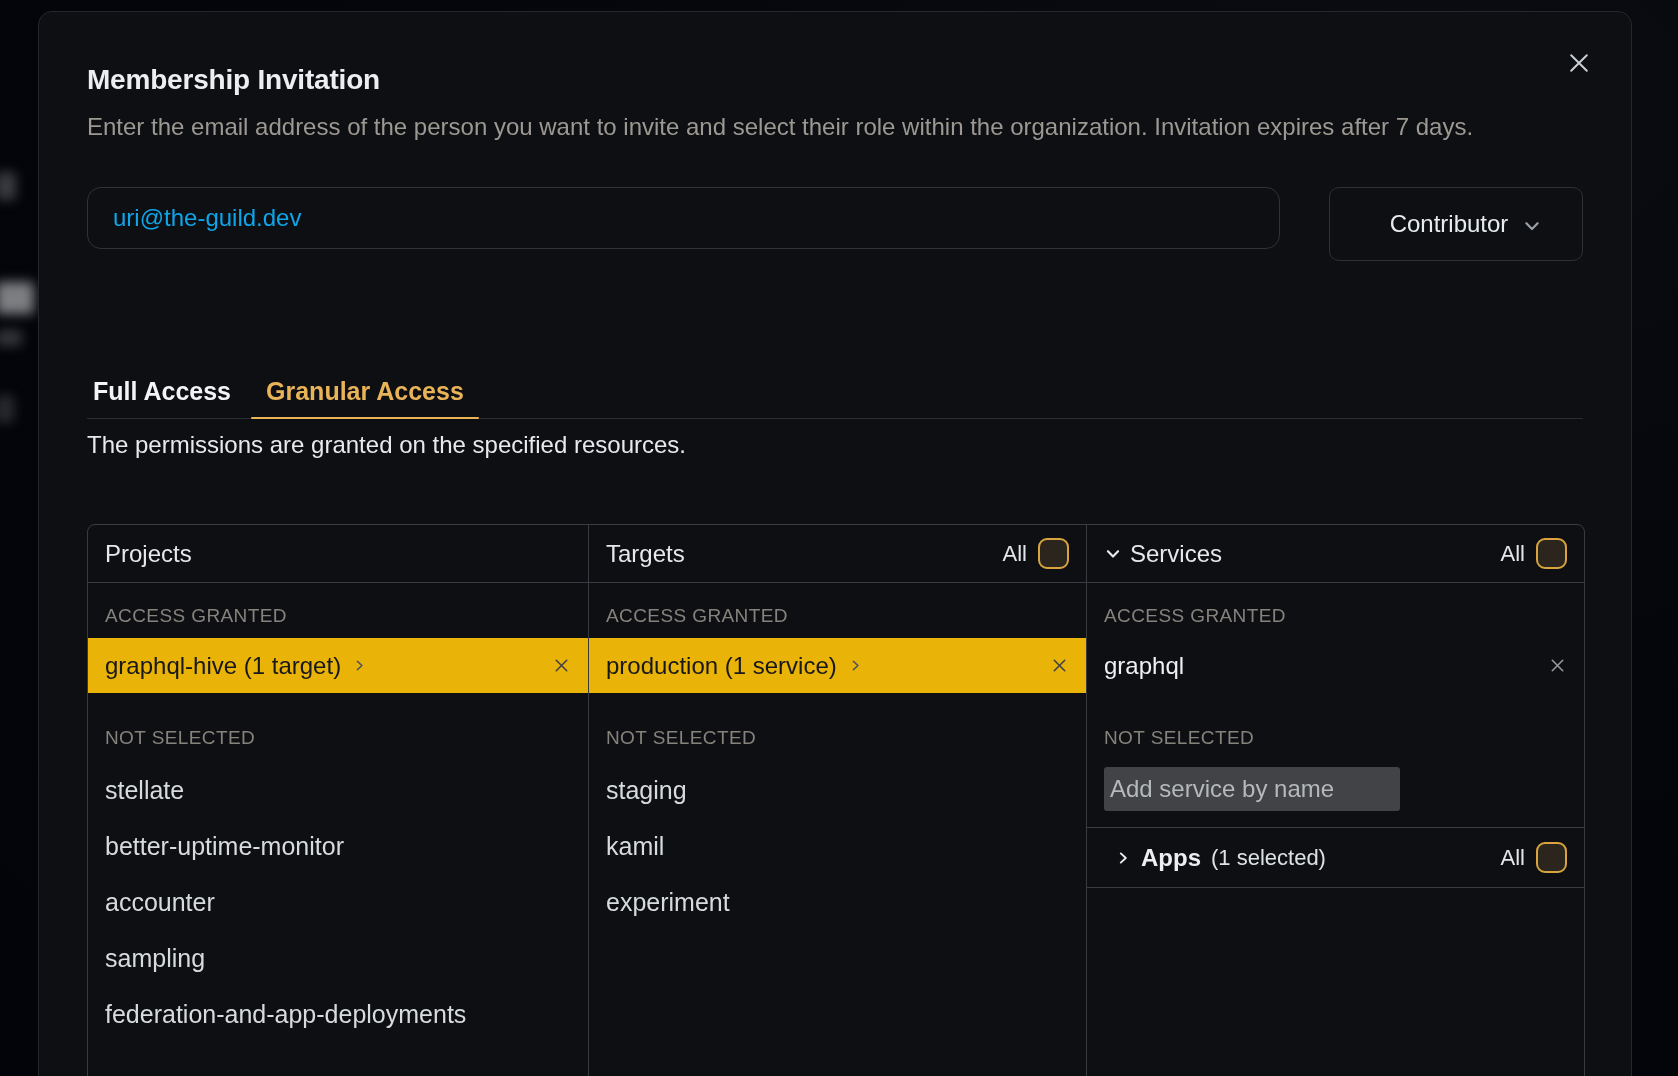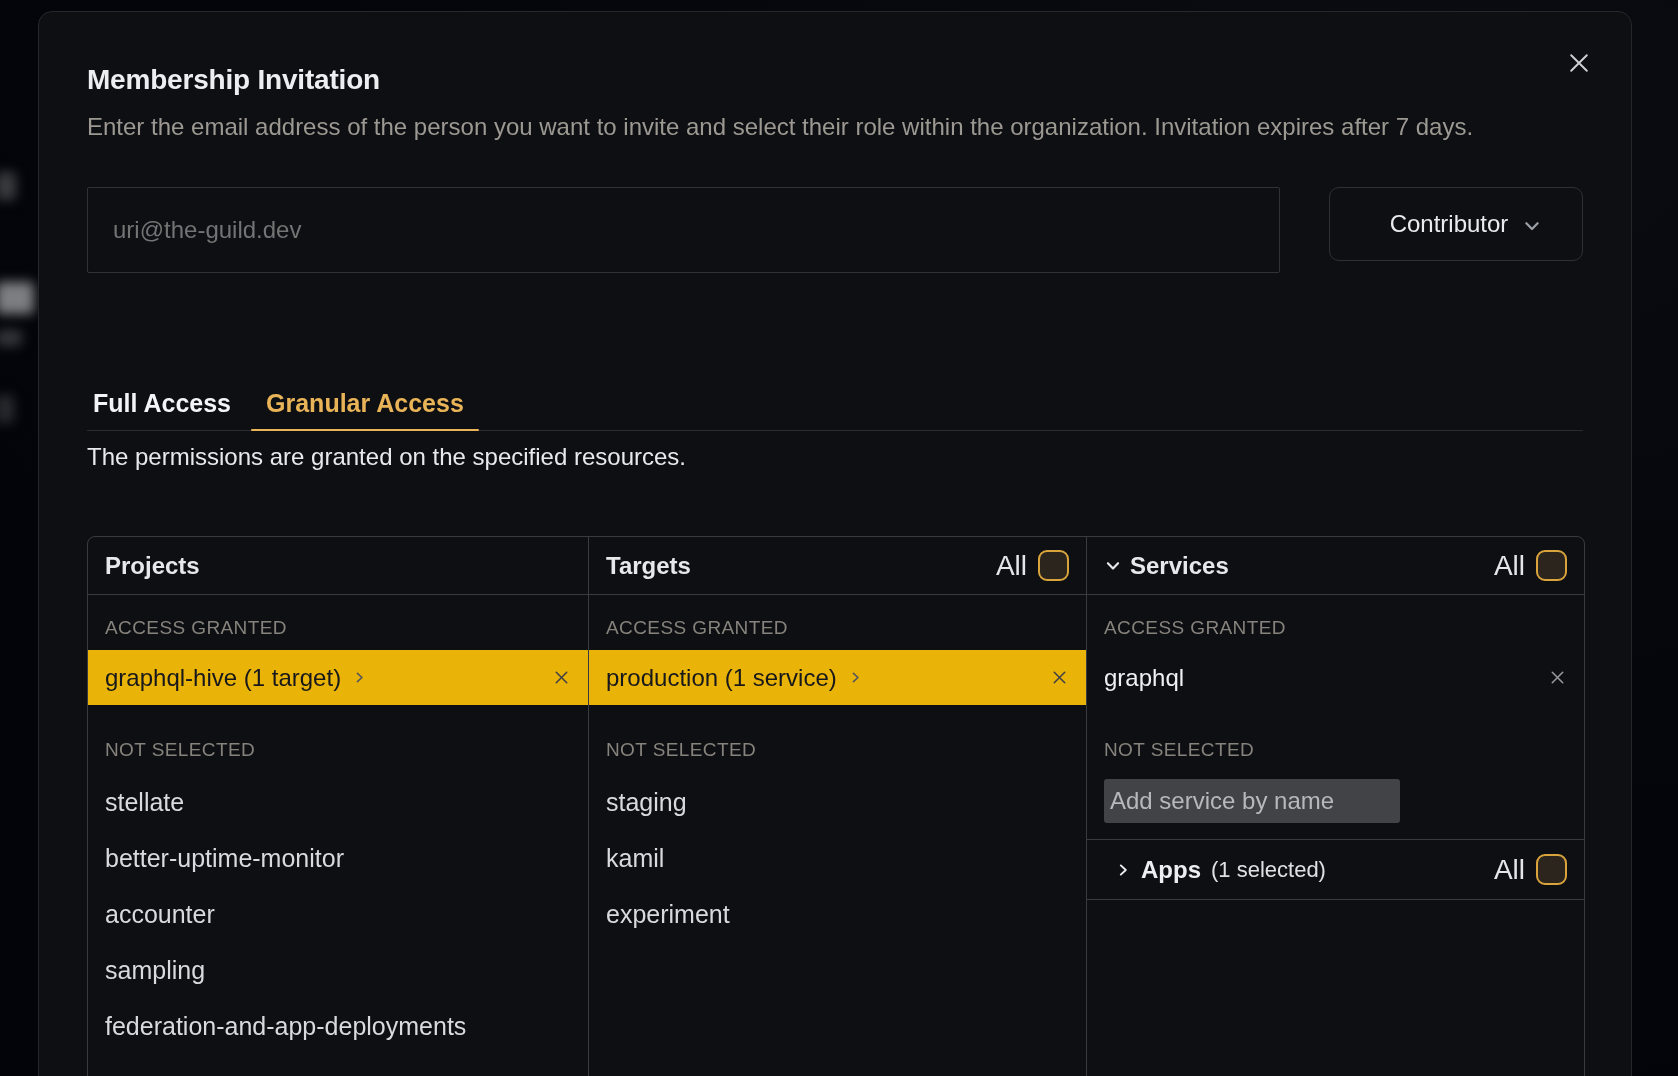--- a/index.html
+++ b/index.html
@@ -25,22 +25,22 @@
   .close-btn {
     position:absolute; top:37px; right:38px; width:28px; height:28px;
     background:none; border:none; color:#ccd0d4; cursor:pointer;
     display:flex; align-items:center; justify-content:center;
   }
   .dialog-title { font-size:28px; font-weight:700; color:#eceef0; letter-spacing:-.2px; }
   .dialog-desc { margin-top:13px; width:1498px; font-size:24px; line-height:35px; color:#9c9892; font-weight:400; }
 
   .invite-row { margin-top:43px; display:flex; gap:49px; }
   .email-input {
-    flex:0 0 1193px; height:86px; background:transparent; border:1px solid #303237;
-    border-radius:2px; color:#737373; font-size:24px; padding:0 25px;
+    flex:0 0 1193px; height:62px; background:transparent; border:1px solid #303237;
+    border-radius:14px; color:#0ea5e9; font-size:24px; padding:0 25px;
     font-family:"Liberation Sans","DejaVu Sans",sans-serif; outline:none;
   }
   .role-select {
     flex:1; height:74px; background:transparent; border:1px solid #2e3035; border-radius:10px;
     display:flex; align-items:center; justify-content:center; gap:14px;
     color:#e9ecee; font-size:24px; cursor:pointer;
     font-family:"Liberation Sans","DejaVu Sans",sans-serif;
     padding-left:20px;
   }
   .role-select .chev { color:#9aa0a6; margin-top:3px; }
@@ -56,23 +56,23 @@
   .tab.active::after { content:""; position:absolute; left:0; right:0; bottom:-1px; height:2px; background:#e9b357; border-radius:1px; }
 
   .perm-note { margin-top:8px; height:35px; line-height:35px; font-size:24px; color:#e7e9eb; }
 
   .picker { margin-top:62px; width:1498px; height:580px; border:1px solid #3a3b40; border-radius:8px; display:flex; flex-direction:column; overflow:hidden; }
   .picker-header { display:flex; height:58px; border-bottom:1px solid #3a3b40; flex:0 0 auto; }
   .ph-col { display:flex; align-items:center; padding:0 17px; }
   .col-w1 { width:501px; border-right:1px solid #3a3b40; }
   .col-w2 { width:498px; border-right:1px solid #3a3b40; }
   .col-w3 { flex:1; }
-  .col-title { font-size:24px; font-weight:700; color:#e6e8ea; }
+  .col-title { font-size:24px; font-weight:400; color:#e6e8ea; }
   .all-group { margin-left:auto; display:flex; align-items:center; gap:11px; }
-  .all-label { font-size:28px; color:#e3e6e9; }
+  .all-label { font-size:22px; color:#e3e6e9; }
   .checkbox { width:31px; height:31px; border:2px solid #d9a43c; border-radius:9px; background:#2b251e; cursor:pointer; flex:0 0 auto; }
   .hdr-chev { color:#e6e8ea; display:flex; align-items:center; margin-right:8px; cursor:pointer; }
 
   .picker-body { display:flex; flex:1; }
   .pcol { display:flex; flex-direction:column; }
   .section-label { height:55px; display:flex; align-items:flex-end; padding:0 17px 11px; font-size:19px; color:#86827c; letter-spacing:.4px; }
   .section-label.ns { height:69px; padding-bottom:13px; }
   .sel-row {
     height:55px; background:#eab308; display:flex; align-items:center;
     padding:0 17px; font-size:24px; color:#17181b; cursor:pointer; flex:0 0 auto;

